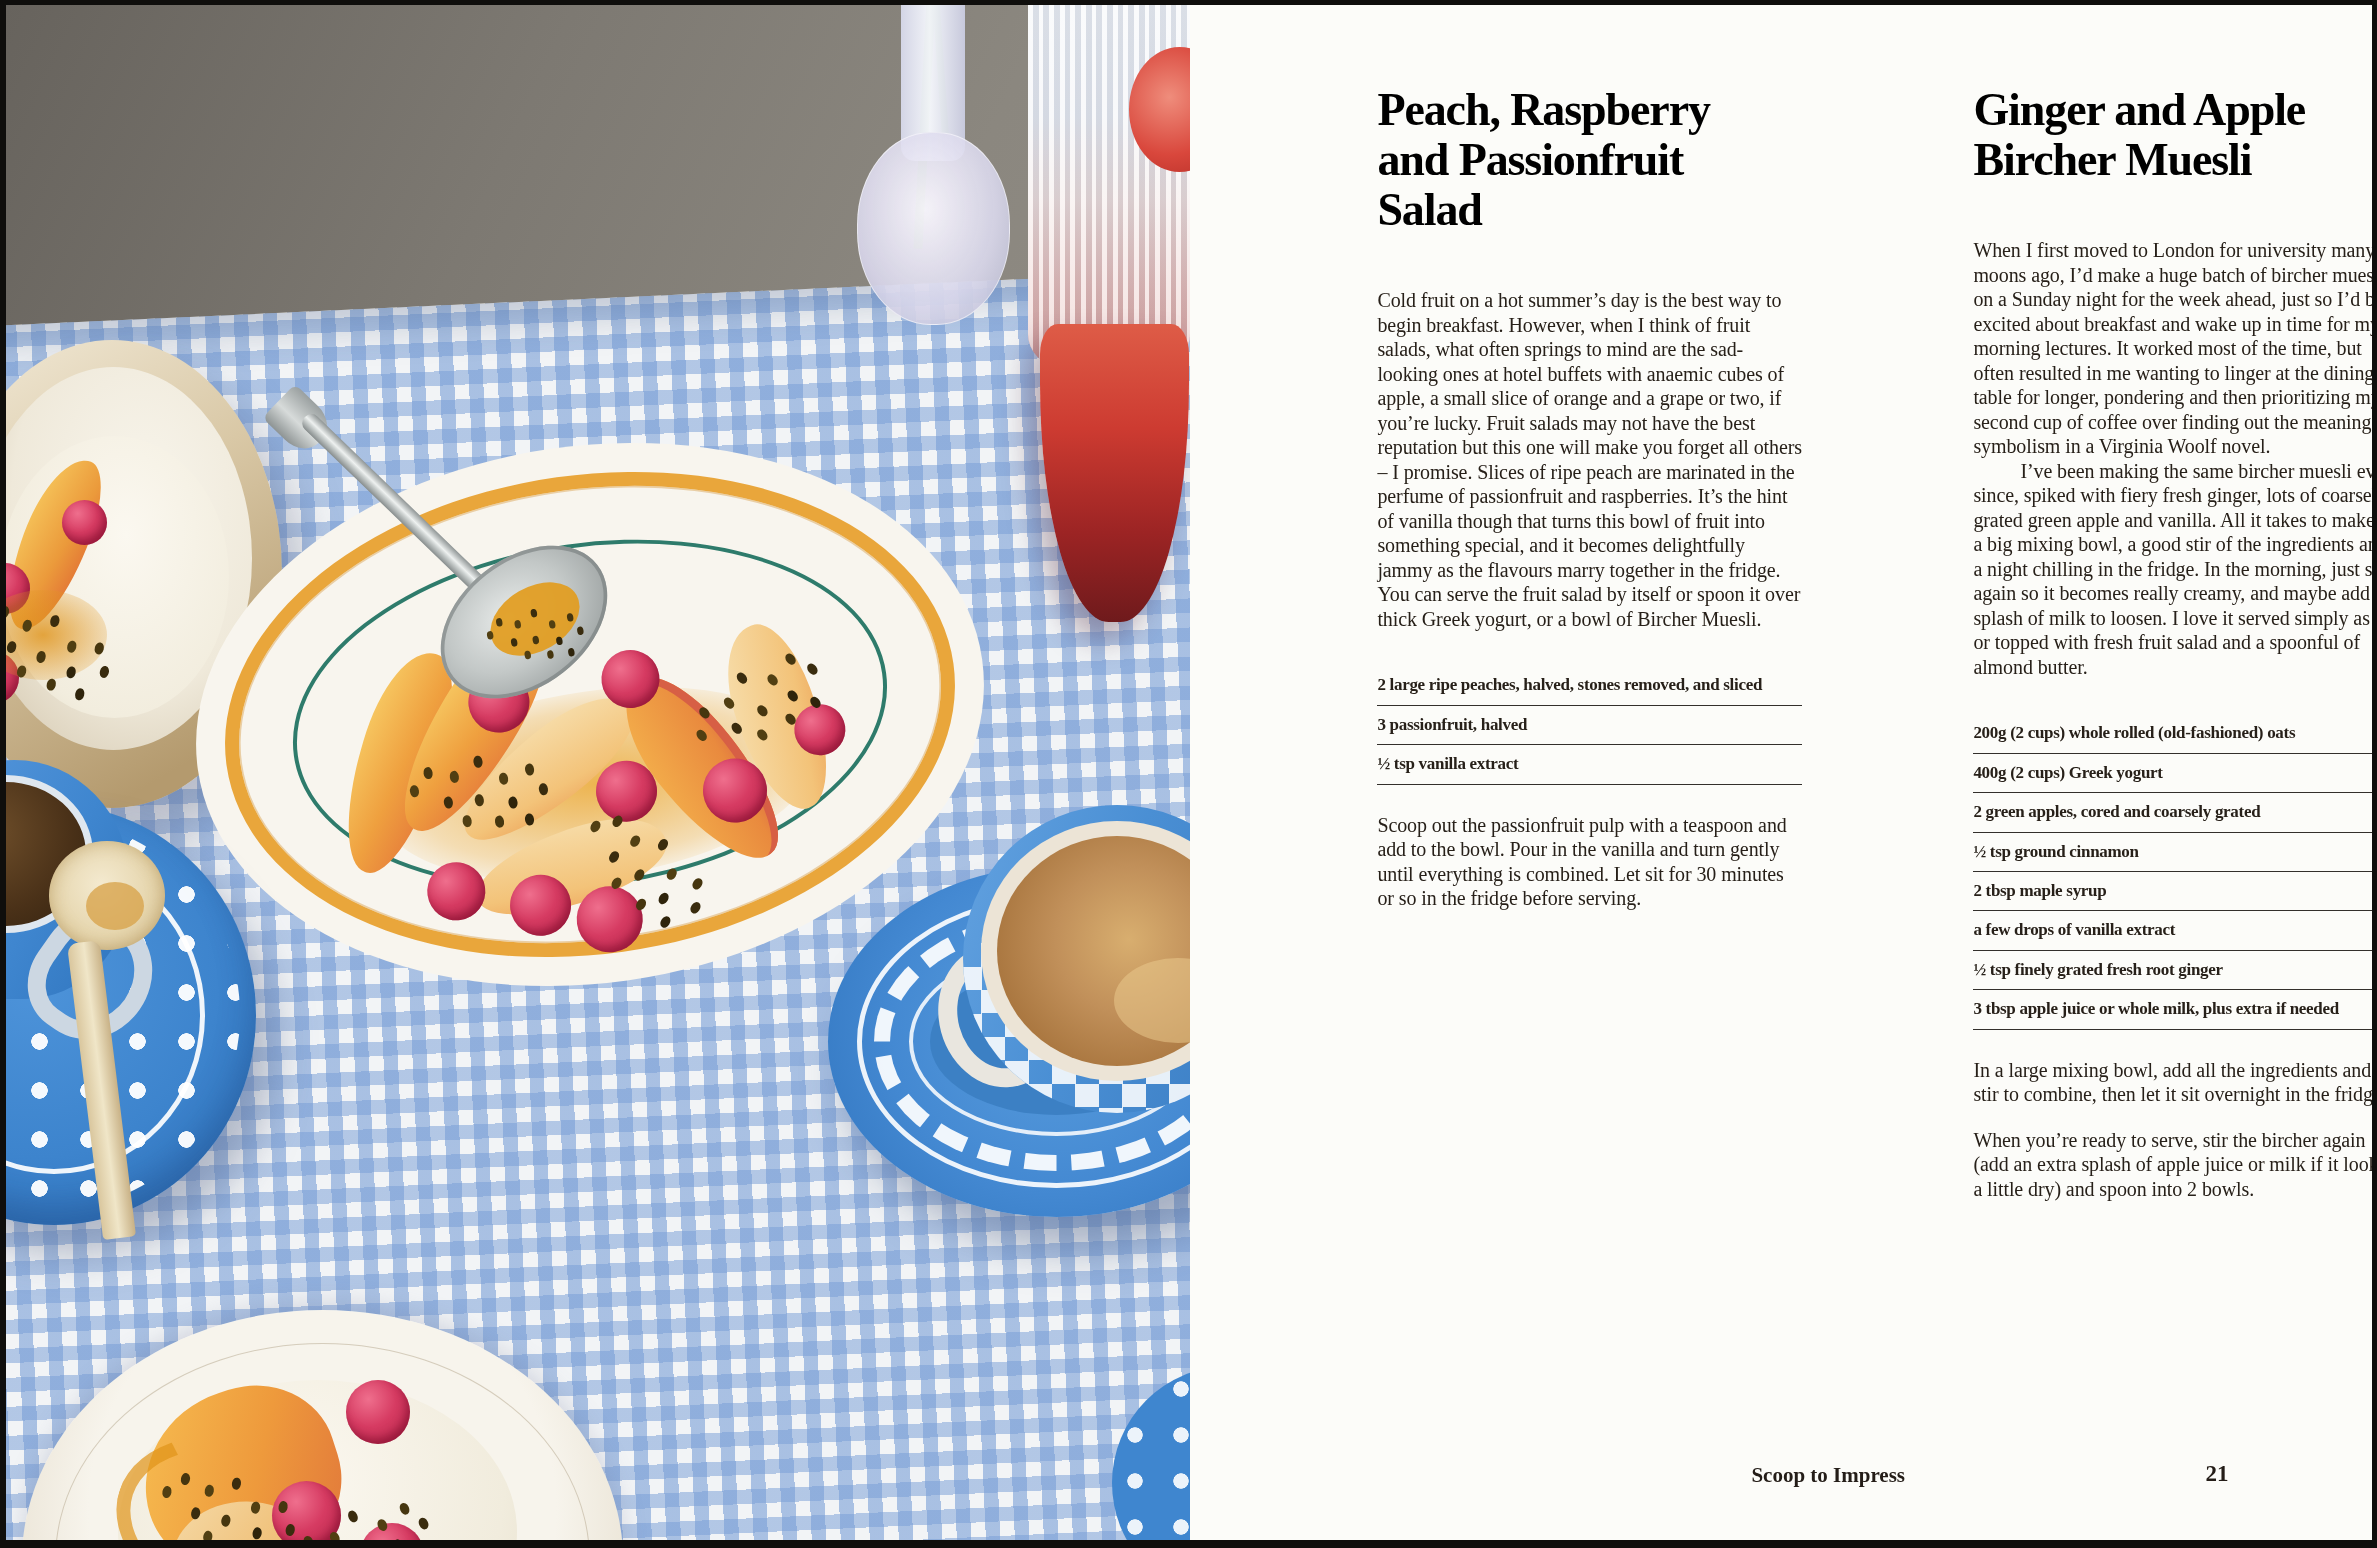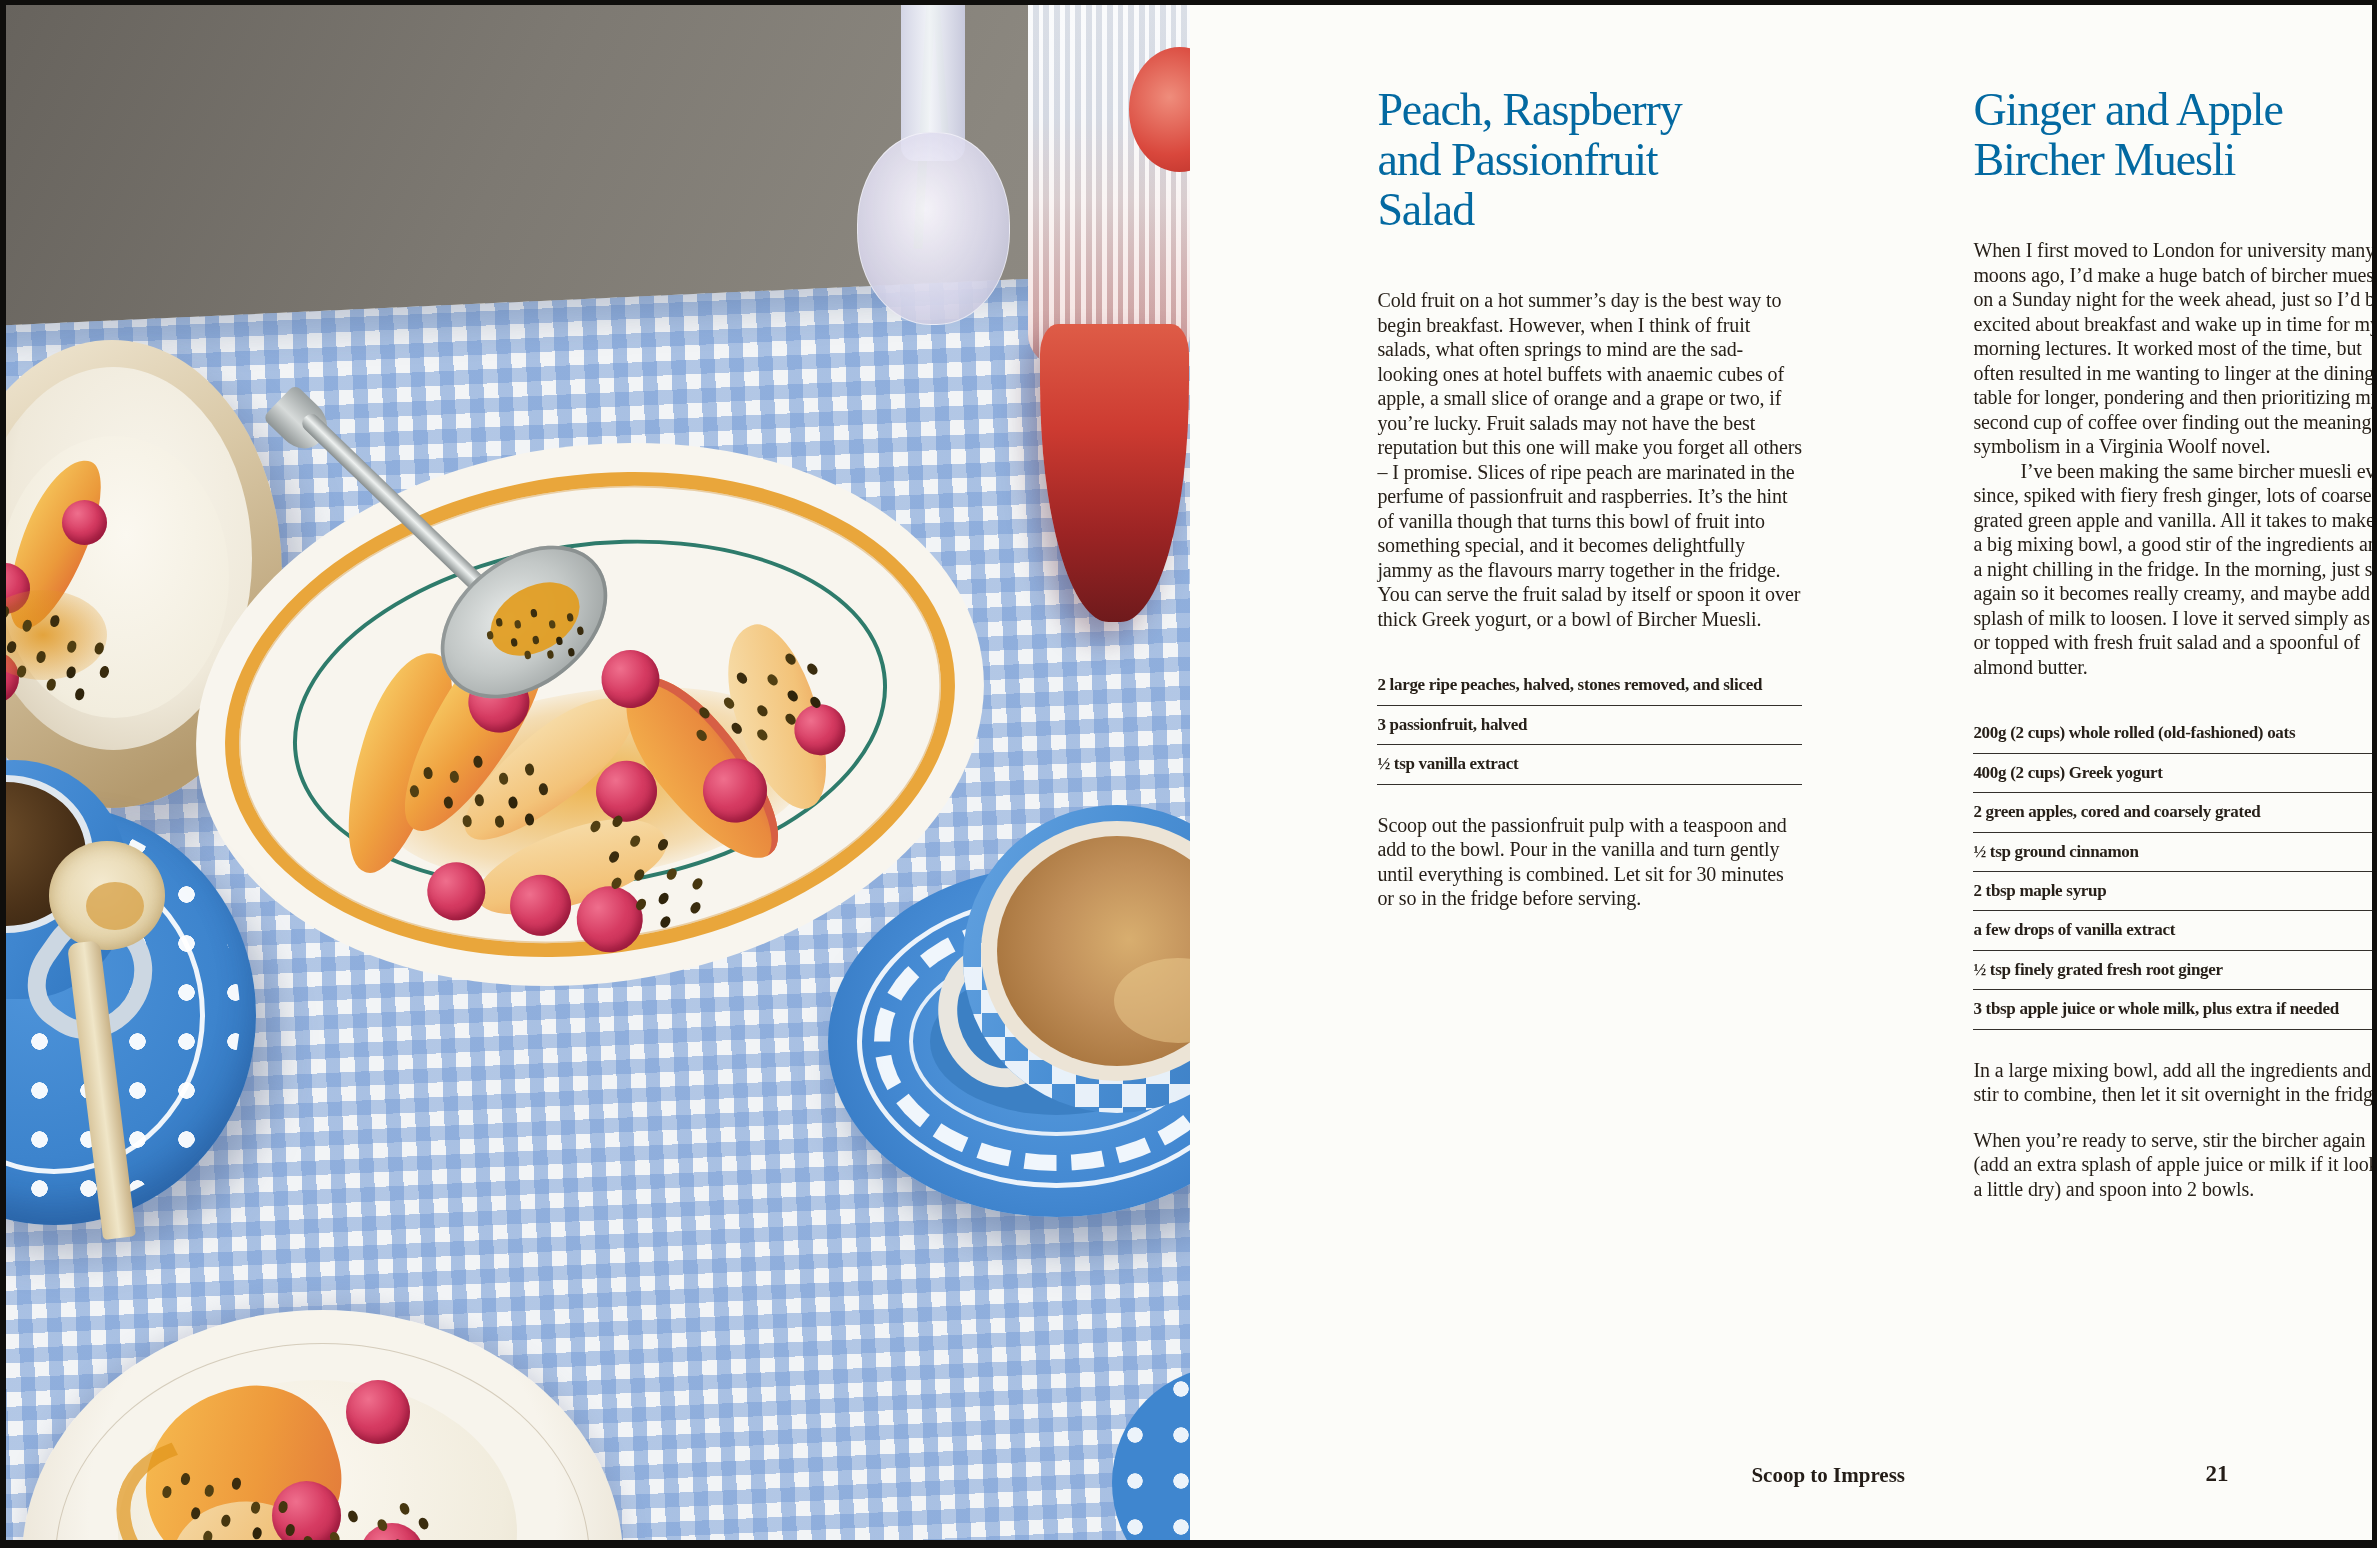--- a/index.html
+++ b/index.html
@@ -142,21 +142,21 @@
   .rglare{left:117px;top:122px;width:128px;height:85px;border-radius:50%;background:rgba(233,200,140,.55);}
   .corner-bowl{left:1106px;top:1361px;width:234px;height:234px;border-radius:50%;
        background:radial-gradient(circle at 40% 35%,#5a9ade,#3f86cf 60%,#2d6fb8);
        background-image:radial-gradient(circle,rgba(255,255,255,.9) 0 7.4px,transparent 8px);
        background-size:46px 46px;background-color:#3f86cf;}
 
   
   .col{position:absolute;top:80px;width:425px;color:#272019;}
   .col1{left:1371px;}
   .col2{left:1919px;margin-left:48px;}
-  .rtitle{font-size:46px;line-height:50px;font-weight:400;letter-spacing:-1.1px;color:#0369a1;margin:0 0 53px 0;}
+  .rtitle{font-size:46px;line-height:50px;font-weight:700;letter-spacing:-1.1px;color:#000000;margin:0 0 53px 0;}
   .intro p{font-size:20px;line-height:24.5px;margin:0;letter-spacing:-0.1px;}
   .intro p.indent{text-indent:47px;}
   ul.ings{list-style:none;margin:35px 0 0 0;padding:0;}
   ul.ings li{font-size:17px;line-height:23.4px;font-weight:700;letter-spacing:-0.3px;
              padding:7px 0 8px 0;border-bottom:1.6px solid #33302c;}
   .method{margin-top:28px;}
   .method p{font-size:20px;line-height:24.5px;margin:0 0 21px 0;letter-spacing:-0.1px;}
   .footer-label{position:absolute;left:1745px;top:1458px;font-size:21px;font-weight:700;color:#241d18;}
   .footer-page{position:absolute;left:2199px;top:1456px;font-size:23px;font-weight:700;color:#241d18;}
 </style>

